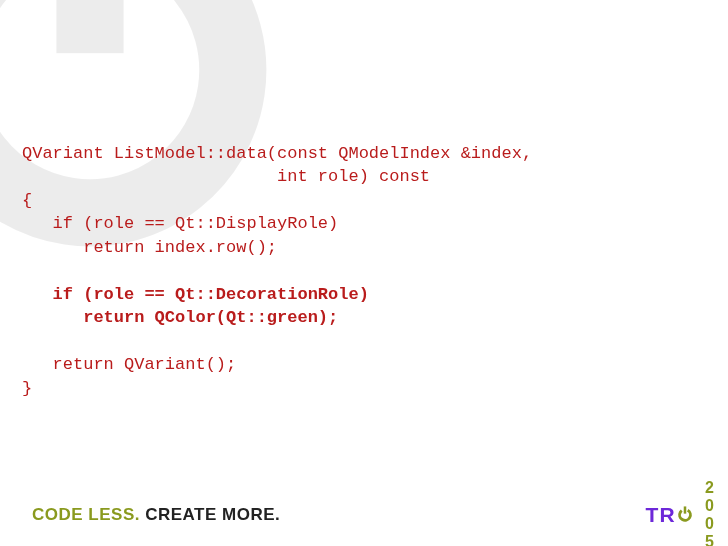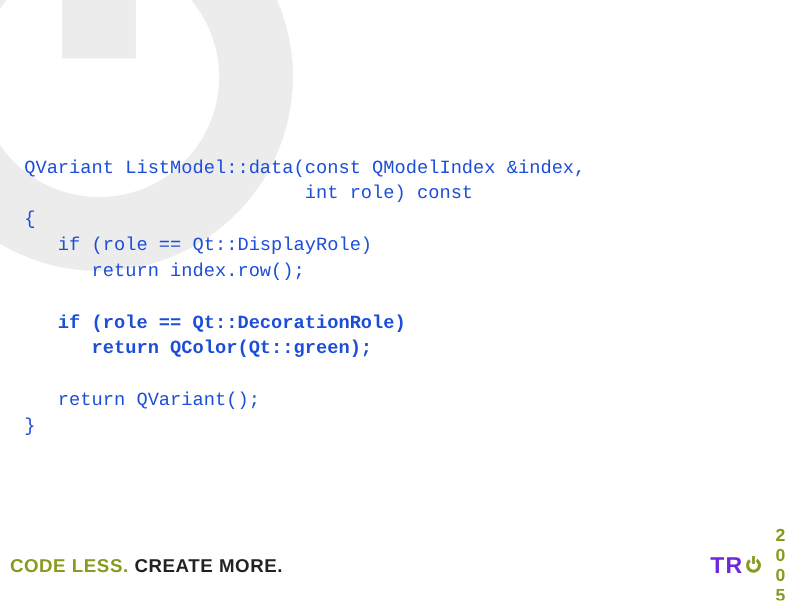--- a/index.html
+++ b/index.html
@@ -17,39 +17,39 @@
     height: 420px;
     opacity: 0.07;
     pointer-events: none;
   }
   .code-block {
     position: absolute;
     top: 142px;
     left: 22px;
     font-size: 17px;
     line-height: 1.38;
-    color: #1d4ed8;
+    color: #b91c1c;
     white-space: pre;
   }
   .code-block .bold { font-weight: bold; }
   .footer {
     position: absolute;
     bottom: 0;
     left: 0;
     right: 0;
     height: 62px;
     display: flex;
     align-items: center;
     justify-content: space-between;
   }
   .tagline {
     font-family: Arial, Helvetica, sans-serif;
     font-size: 17px;
     letter-spacing: 0.5px;
-    padding-left: 9px;
+    padding-left: 32px;
     color: #333;
   }
   .tagline .olive { color: #8a9a1f; font-weight: bold; }
   .tagline .black { color: #222; font-weight: 900; }
   .brand {
     display: flex;
     align-items: center;
     padding-right: 12px;
     gap: 6px;
   }

